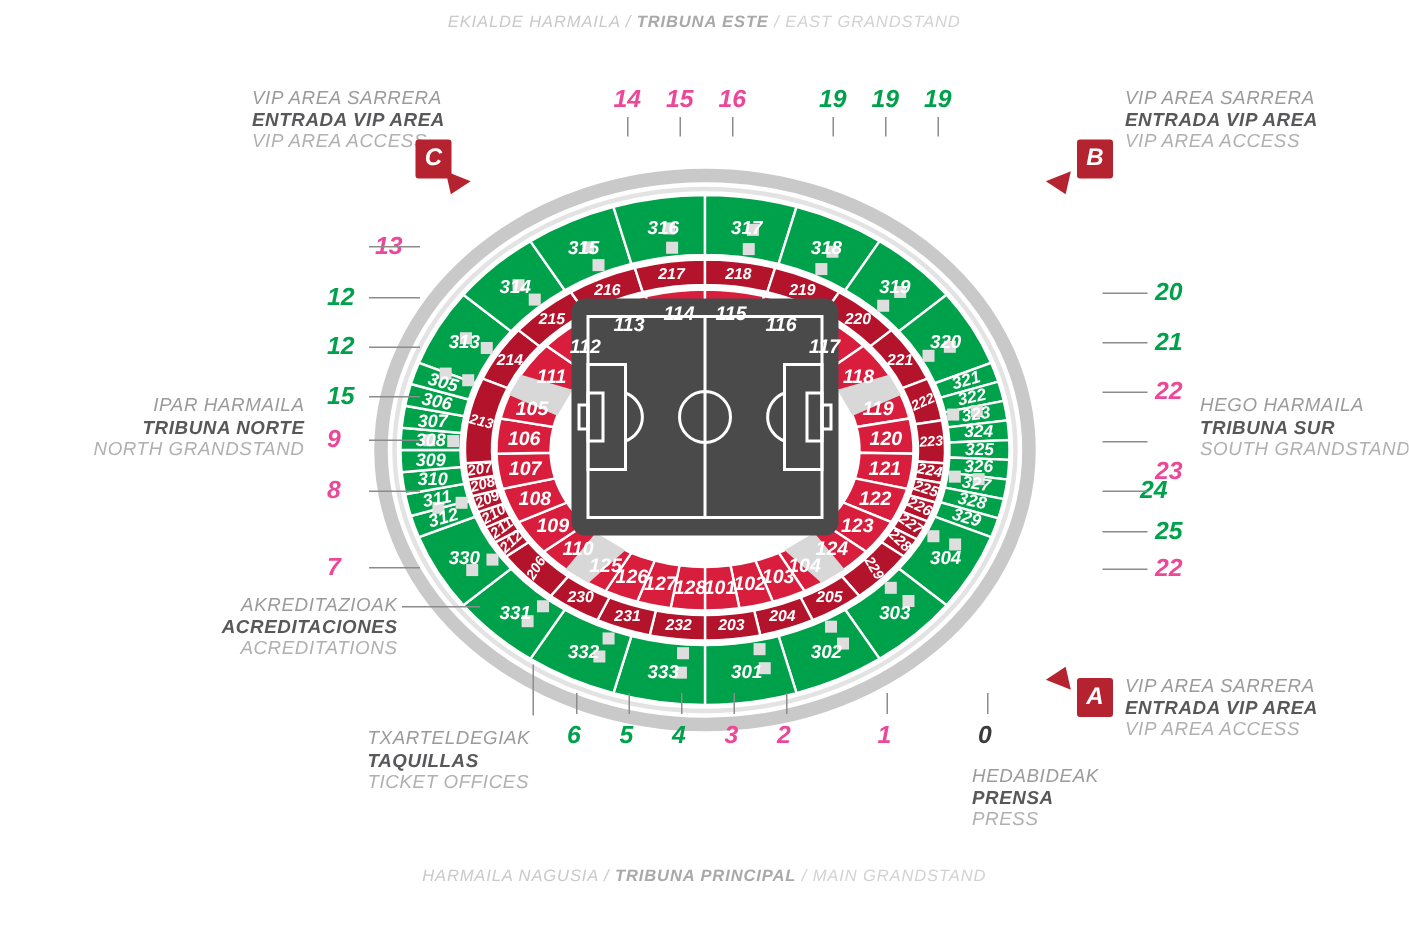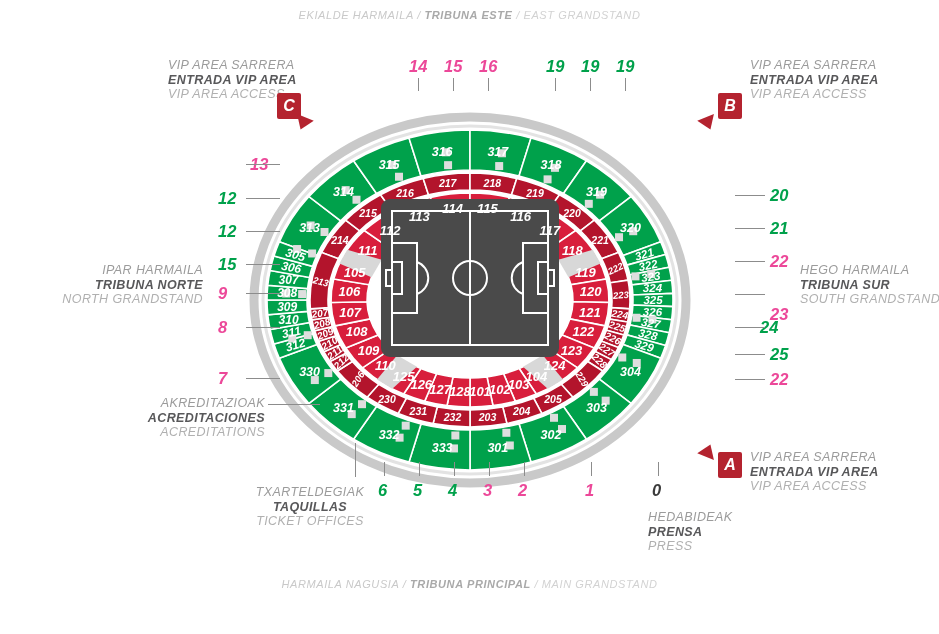--- a/index.html
+++ b/index.html
@@ -422,21 +422,21 @@
     <div class="l3">South Grandstand</div>
   </div>
 
   <div class="lbl" style="left:125px;top:396px;text-align:right;width:140px;">
     <div class="l1">Akreditazioak</div>
     <div class="l2">Acreditaciones</div>
     <div class="l3">Acreditations</div>
   </div>
   <div class="tick" style="left:268px;top:404px;width:52px;height:1px;"></div>
 
-  <div class="lbl" style="left:245px;top:485px;text-align:center;width:130px;">
+  <div class="lbl" style="left:245px;top:485px;text-align:left;width:130px;">
     <div class="l1">Txarteldegiak</div>
     <div class="l2">Taquillas</div>
     <div class="l3">Ticket Offices</div>
   </div>
   <div class="tick" style="left:355px;top:443px;width:1px;height:34px;"></div>
 
   <div class="lbl" style="left:648px;top:510px;text-align:left;width:120px;">
     <div class="l1">Hedabideak</div>
     <div class="l2">Prensa</div>
     <div class="l3">Press</div>

